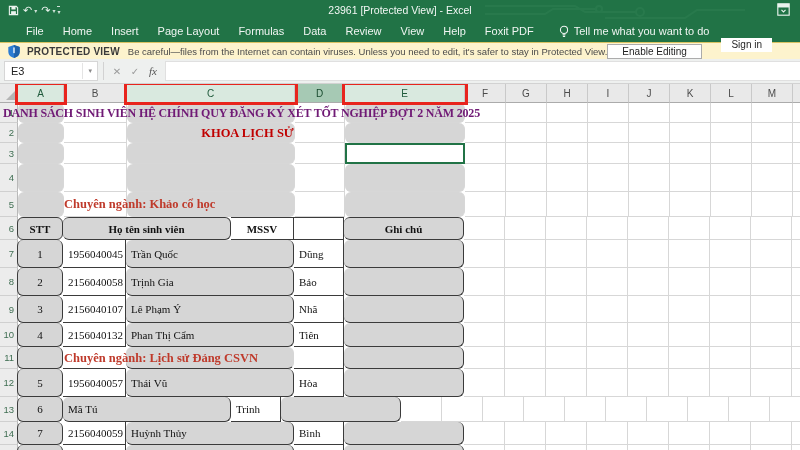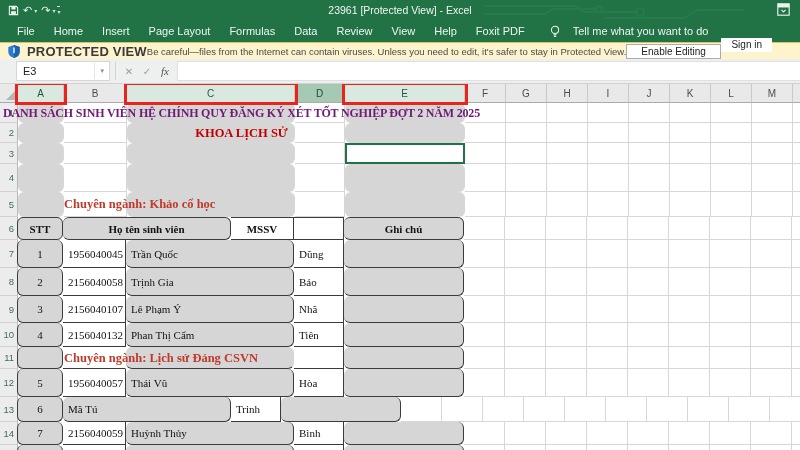--- a/index.html
+++ b/index.html
@@ -11,35 +11,35 @@
   .deco{position:absolute;right:55px;top:0;width:260px;height:20px;opacity:.55;pointer-events:none;}
   .qat{display:flex;align-items:center;gap:4px;padding-left:8px;z-index:2;}
   .qat .g{font-size:11px;line-height:20px;color:#eaf3ee;}
   .qat .tiny{font-size:6px;color:#cfe2d8;margin-left:-2px;}
   .doc-title{position:absolute;left:0;right:0;text-align:center;font-size:10.5px;color:#f2f7f4;pointer-events:none;}
   .signin{position:absolute;right:28px;top:2px;background:#fff;color:#262626;font-size:10px;
           padding:1px 10px 2px;cursor:pointer;z-index:3;margin-top:36px;}
   .ribopt{position:absolute;right:10px;top:3px;z-index:3;}
 
   
-  .tabs{height:22px;background:#217346;display:flex;align-items:center;padding-left:17px;}
+  .tabs{height:22px;background:#217346;display:flex;align-items:center;padding-left:26px;}
   .tab{color:#f0f5f2;font-size:11px;margin-right:19px;white-space:nowrap;cursor:pointer;}
-  .tellme{display:flex;align-items:center;gap:13px;color:#f0f5f2;font-size:11px;margin-left:6px;cursor:pointer;}
+  .tellme{display:flex;align-items:center;gap:5px;color:#f0f5f2;font-size:11px;margin-left:6px;cursor:pointer;}
 
   
   .pvbar{height:16px;background:#fdf3cd;border-top:1px solid #d8c262;display:flex;align-items:center;
          font-size:10px;color:#3a3a3a;padding-left:8px;}
   .pvbar .shield{margin-right:7px;flex:0 0 auto;}
-  .pvbar b{font-size:13px;letter-spacing:.2px;}
+  .pvbar b{font-size:10px;letter-spacing:.2px;margin-right:8px;}
   .pvbar .msg{font-size:9.5px;color:#4a4a4a;}
   .pv-btn{background:#fefefe;border:1px solid #ababab;font-size:10px;color:#1e1e1e;
           padding:1px 14px;font-family:"Liberation Sans",sans-serif;cursor:pointer;}
 
   
-  .fbar{height:24px;background:#eef0ef;border-bottom:1px solid #d2d2d2;display:flex;align-items:center;padding-left:16px;}
+  .fbar{height:24px;background:#eef0ef;border-bottom:1px solid #d2d2d2;display:flex;align-items:center;padding-left:4px;}
   .namebox{width:86px;height:18px;background:#fff;border:1px solid #d6d6d6;display:flex;align-items:center;
            font-size:11px;color:#222;padding-left:6px;}
   .namebox .dd{margin-left:auto;font-size:7px;color:#8a8a8a;padding:0 5px;border-left:1px solid #e4e4e4;line-height:16px;}
   .fsep{width:5px;height:18px;border-right:1px solid #d2d2d2;margin-right:4px;}
   .fico{width:18px;text-align:center;font-size:10px;color:#9a9a9a;cursor:pointer;}
   .fico.fx{font-family:"Liberation Serif",serif;font-style:italic;font-size:11px;color:#555;}
   .finput{flex:1;height:18px;background:#fff;border:1px solid #e0e0e0;border-right:none;margin-left:3px;}
 
   
   .grid{position:relative;height:368px;overflow:hidden;background:#fff;}
@@ -71,21 +71,21 @@
   .active-cell{background:#fff;border:2px solid #217346;}
   .ctr{justify-content:center;}
   .pl{padding-left:5px;font-family:Liberation Serif, serif;}
   .bold{font-weight:bold;}
   .h20{height:20px;}.h21{height:21px;}.h22{height:22px;}.h23{height:23px;}.h24{height:24px;}
   .h25{height:25px;}.h27{height:27px;}.h28{height:28px;}
 
   .overlay{position:absolute;top:0;bottom:0;display:flex;align-items:center;pointer-events:none;white-space:nowrap;
            font-family:"Liberation Serif",serif;}
   .ov-title{left:18px;width:447px;justify-content:center;font-size:12px;font-weight:bold;color:#701a75;letter-spacing:-.2px;}
-  .ov-sub{left:18px;width:447px;justify-content:center;font-size:12.5px;font-weight:bold;color:#c00000;}
+  .ov-sub{left:18px;width:447px;justify-content:center;font-size:12.5px;font-weight:bold;color:#c00000;padding-left:6px;}
   .ov-sec{left:64px;font-size:12.5px;font-weight:bold;color:#bf3a2b;}
 
   .redbox{position:absolute;box-sizing:border-box;border:3px solid #e8241d;top:-2px;height:23px;z-index:5;pointer-events:none;}
   #boxA{left:15px;width:52px;}
   #boxC{left:124px;width:174px;}
   #boxE{left:342px;width:126px;}
 </style>
 </head>
 <body>
 

